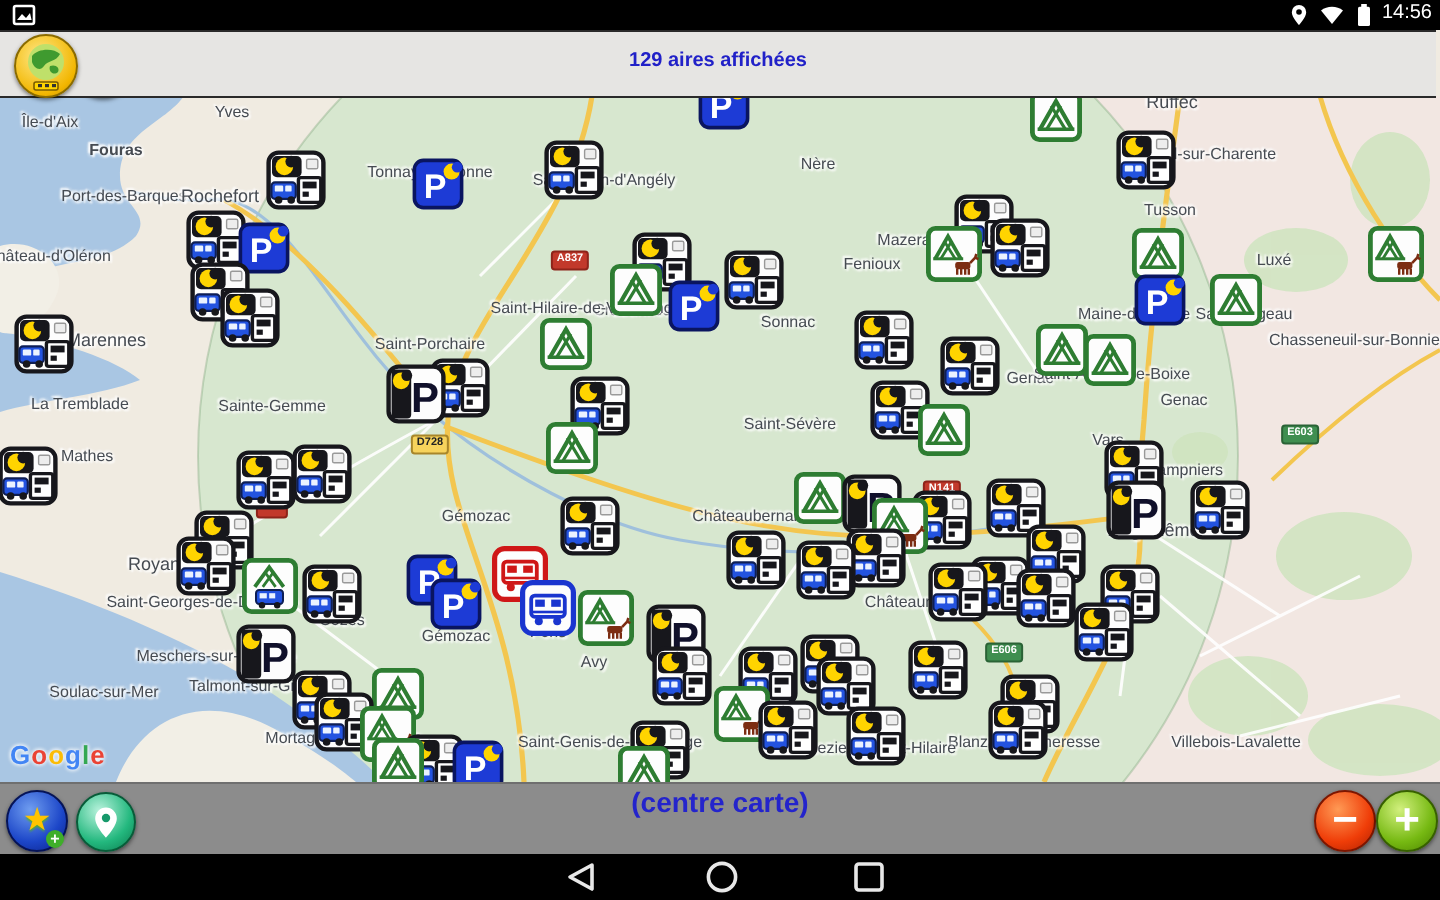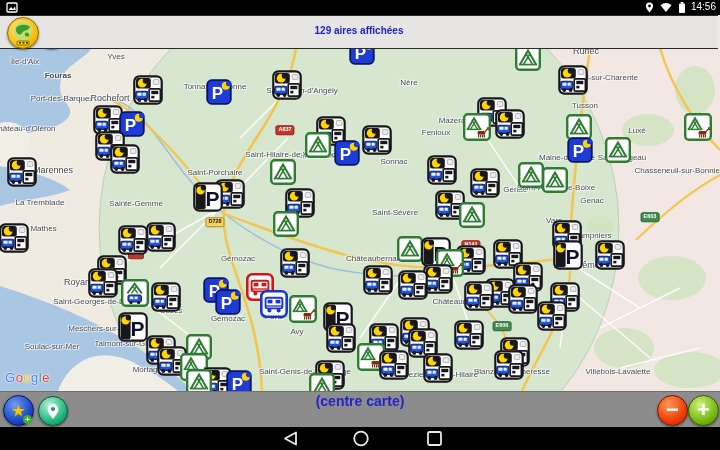--- a/index.html
+++ b/index.html
@@ -37,21 +37,21 @@
   #map-items{position:absolute;left:0;top:0;width:720px;height:343px;}
   .mlabel{position:absolute;transform:translate(-50%,-50%);font-size:8px;color:#464b52;
     white-space:nowrap;z-index:5;
     text-shadow:0 0 2px #fff,0 0 2px #fff,1px 1px 1px #fff,-1px -1px 1px #fff;}
   .rbadge{position:absolute;transform:translate(-50%,-50%);font-size:5.5px;font-weight:bold;
     padding:1px 2px;border-radius:2px;z-index:6;line-height:1;}
   .rbadge.red{background:#c2392b;color:#fff;border:1px solid #8e241a;}
   .rbadge.yellow{background:#f7d35c;color:#222;border:1px solid #a8862a;}
   .rbadge.green{background:#3f8e50;color:#fff;border:1px solid #2a6336;}
   .marker{position:absolute;line-height:0;}
-  #google-logo{position:absolute;left:5px;top:322px;font-size:13px;font-weight:normal;z-index:8;
+  #google-logo{position:absolute;left:5px;top:322px;font-size:13px;font-weight:bold;z-index:8;
     text-shadow:0 0 2px #fff,0 0 2px #fff;letter-spacing:.5px;}
 
   
   #bottombar{position:absolute;left:0;top:391px;width:720px;height:36px;background:#8c8c8c;
     border-top:1px solid #6f6f6f;z-index:50;}
   #btn-fav{left:3px;top:3px;width:29px;height:29px;
     background:radial-gradient(circle at 38% 30%,#6f9df0,#1c46c8 60%,#0a1f86);border:1px solid #061457;}
   #btn-fav .star{color:#ffc400;font-size:16px;line-height:16px;text-shadow:0 1px 1px #5a3;}
   #btn-fav .plus{position:absolute;right:1px;bottom:1px;width:9px;height:9px;border-radius:50%;
     background:#3fae2a;color:#fff;font-size:8px;line-height:9px;text-align:center;font-weight:bold;}

